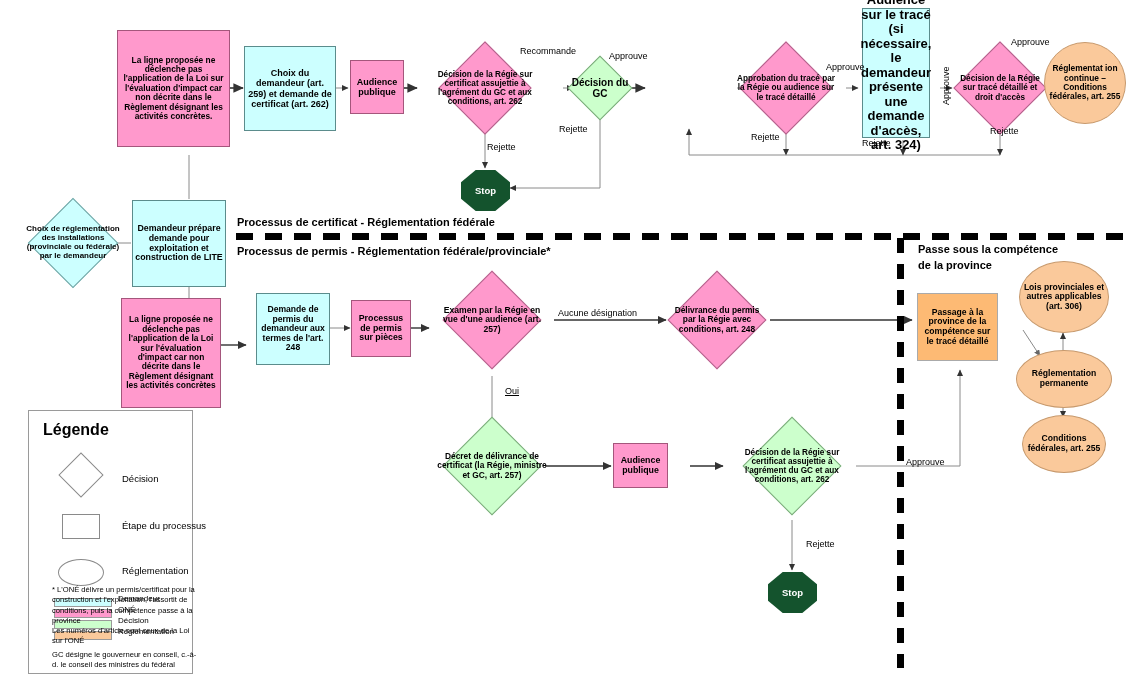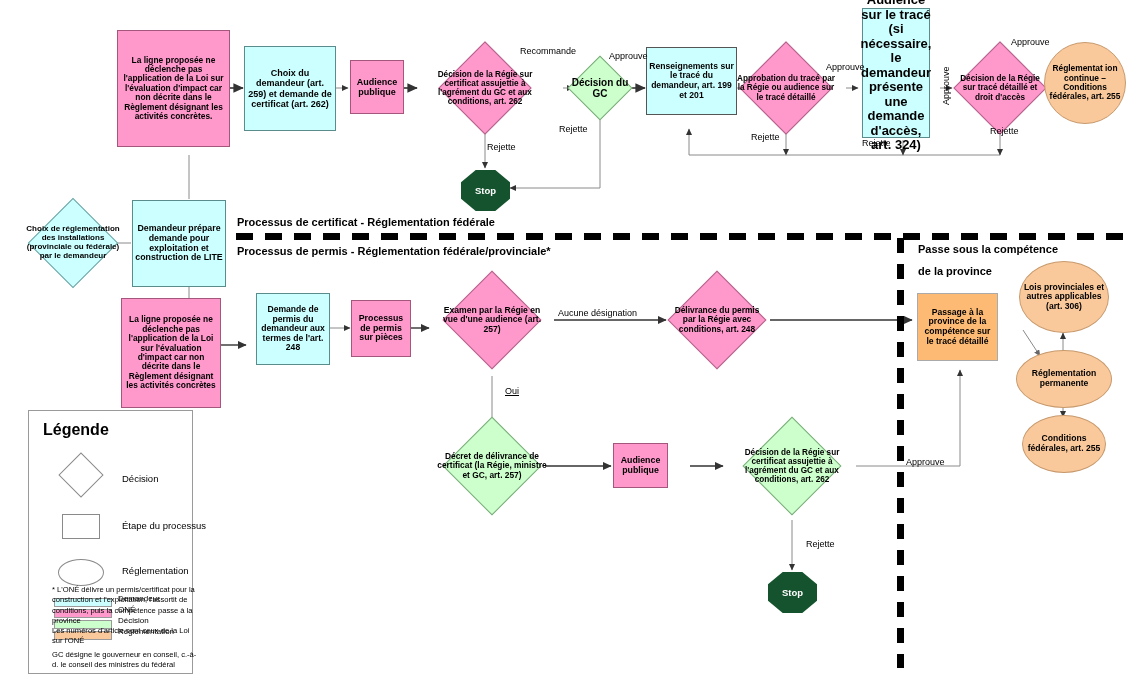--- a/index.html
+++ b/index.html
@@ -138,24 +138,20 @@
   <div class="dia pink" style="left:452px;top:55px;width:66px;height:66px;">
     <div class="shape"></div>
     <div class="label" style="font-size:8.2px;font-weight:bold;width:146%;left:-23%;">Décision de la Régie sur certificat assujettie à l'agrément du GC et aux conditions, art. 262</div>
   </div>
 
   <div class="dia green" style="left:577px;top:65px;width:46px;height:46px;">
     <div class="shape"></div>
     <div class="label" style="font-size:10px;font-weight:bold;width:128%;left:-14%;">Décision du GC</div>
   </div>
 
-  <div class="node rect blue" style="left:646px;top:47px;width:91px;height:68px;font-size:8.6px;font-weight:bold;
-              border:1px solid #555;">
-    <span class="txt">Renseignements sur le tracé du demandeur, art. 199 et 201</span>
-  </div>
 
   <div class="dia pink" style="left:753px;top:55px;width:66px;height:66px;">
     <div class="shape"></div>
     <div class="label" style="font-size:8.2px;font-weight:bold;width:150%;left:-25%;">Approbation du tracé par la Régie ou audience sur le tracé détaillé</div>
   </div>
 
   <div class="node rect blue" style="left:862px;top:8px;width:68px;height:130px;font-size:13px;font-weight:bold;">
     <span class="txt">Audience sur le tracé (si nécessaire, le demandeur présente une demande d'accès, art. 324)</span>
   </div>
 
@@ -181,21 +177,21 @@
   <div class="elabel" style="left:559px;top:124px;">Rejette</div>
   <div class="elabel" style="left:751px;top:132px;">Rejette</div>
   <div class="elabel" style="left:862px;top:138px;">Rejette</div>
   <div class="elabel" style="left:990px;top:126px;">Rejette</div>
 
   <div class="bandtitle" style="left:237px;top:216px;">Processus de certificat - Réglementation fédérale</div>
   <div class="dashline" style="left:236px;top:233px;width:892px;"></div>
   <div class="bandtitle" style="left:237px;top:245px;">Processus de permis - Réglementation fédérale/provinciale*</div>
 
   <div class="bandtitle" style="left:918px;top:243px;">Passe sous la compétence</div>
-  <div class="bandtitle" style="left:918px;top:259px;margin-top:6px;">de la province</div>
+  <div class="bandtitle" style="left:918px;top:259px;">de la province</div>
   <div class="dashvert" style="left:897px;top:238px;height:430px;"></div>
 
   <div class="dia blue" style="left:41px;top:211px;width:64px;height:64px;">
     <div class="shape"></div>
     <div class="label" style="font-size:8px;font-weight:bold;width:156%;left:-28%;">Choix de réglementation des installations (provinciale ou fédérale) par le demandeur</div>
   </div>
 
   <div class="node rect blue" style="left:132px;top:200px;width:94px;height:87px;font-size:8.8px;font-weight:bold;">
     <span class="txt">Demandeur prépare demande pour exploitation et construction de LITE</span>
   </div>

